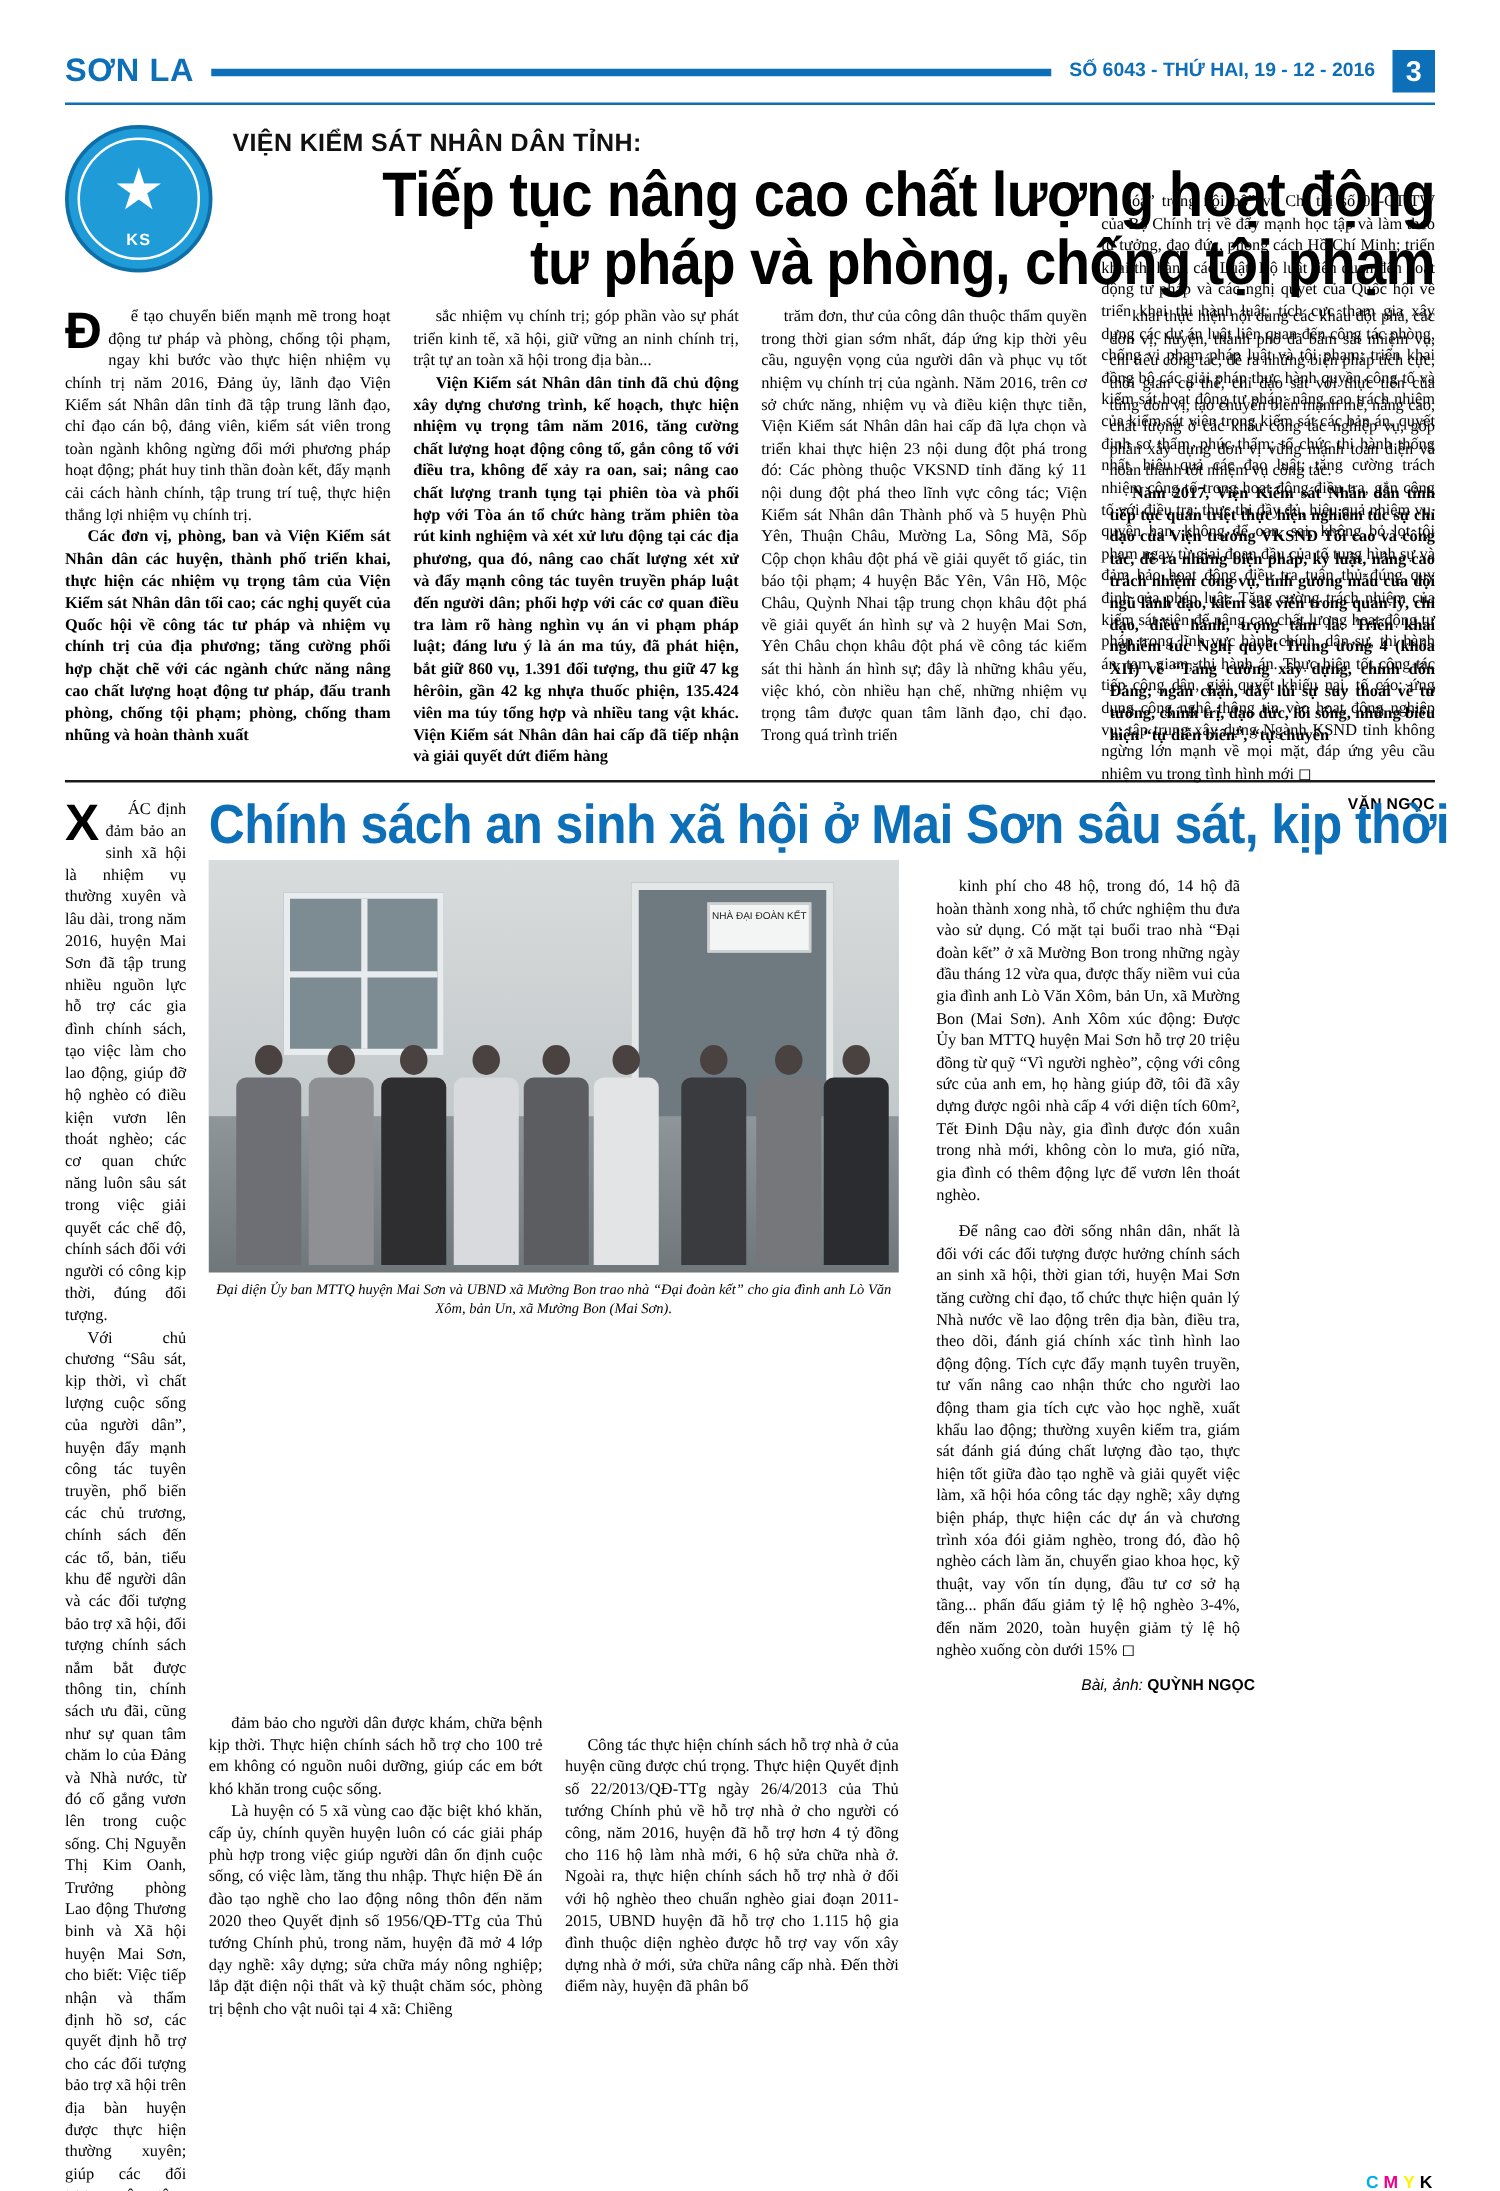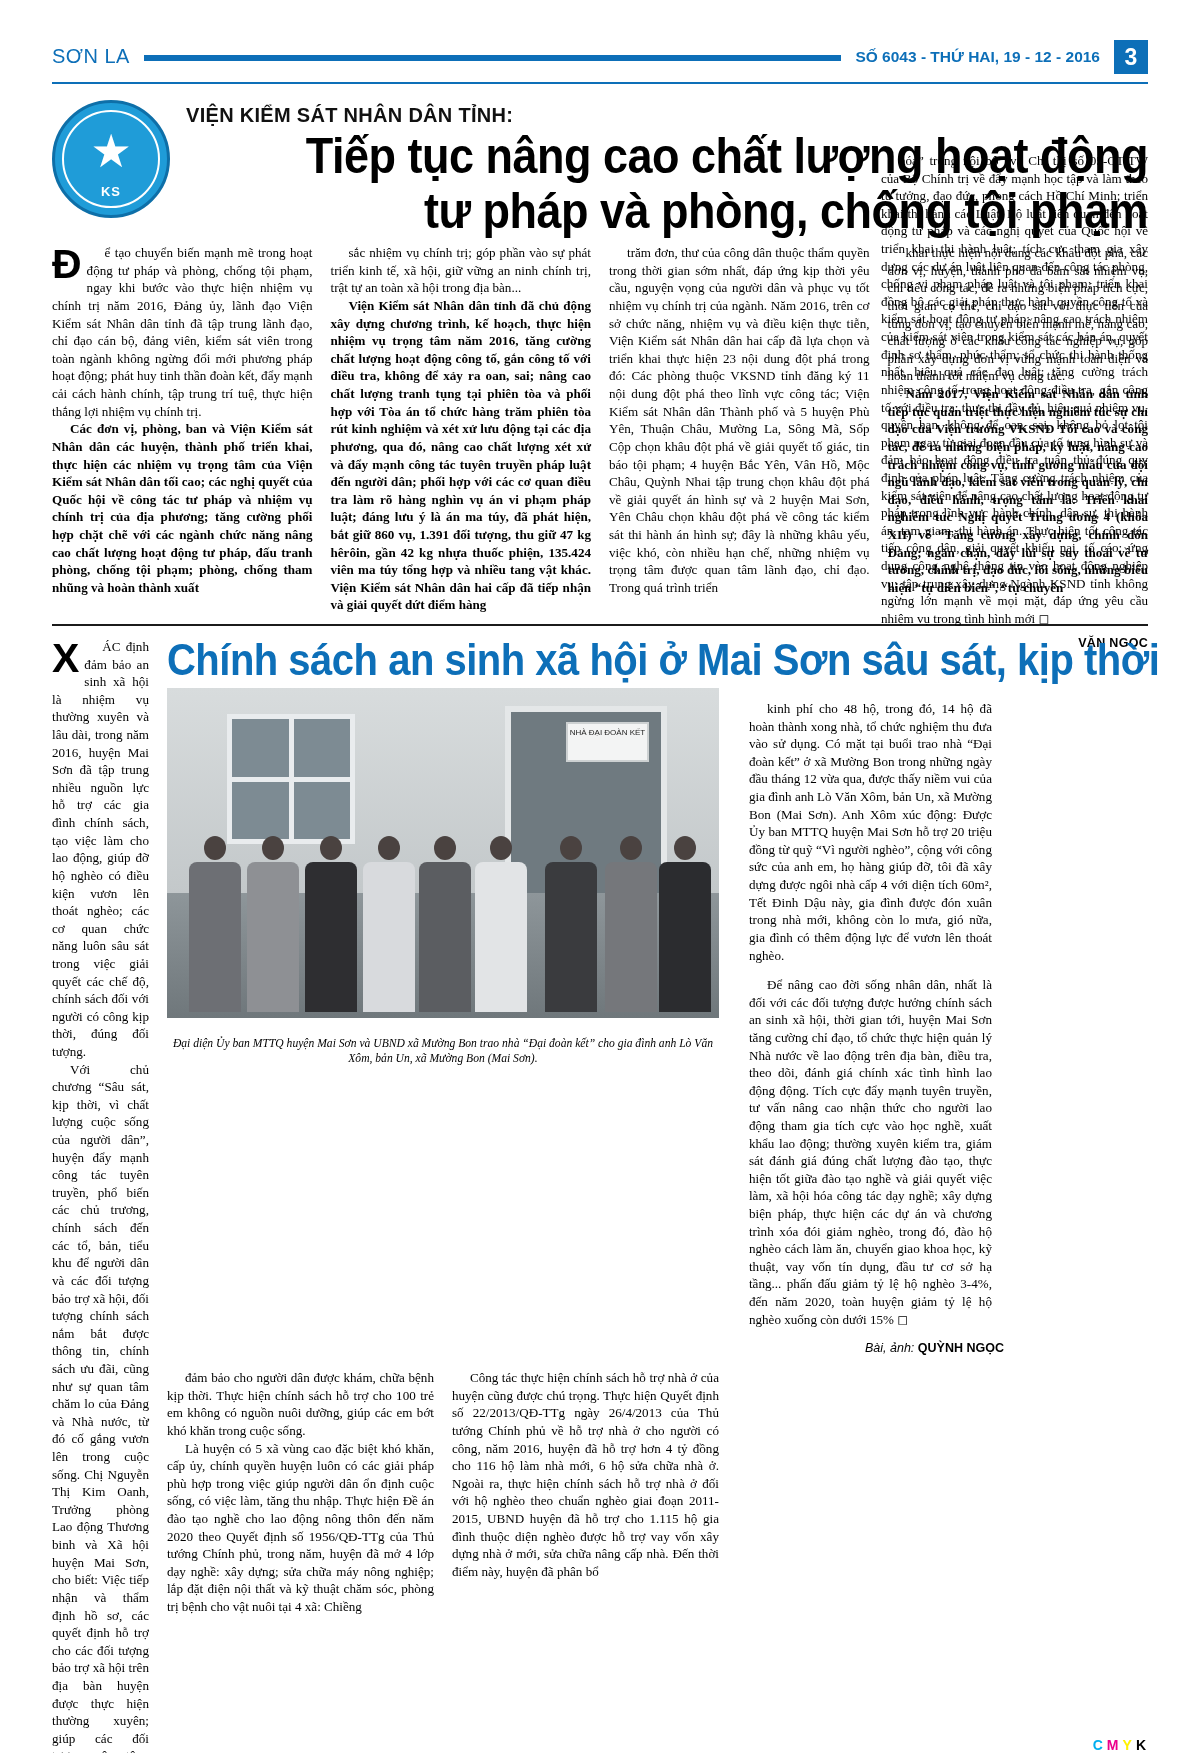--- a/index.html
+++ b/index.html
@@ -19,22 +19,22 @@
   }
 
   
   .masthead{
     display:flex;align-items:center;
     height:44px;
     position:relative;
   }
   .mast-left{
     font-family:"Liberation Sans", sans-serif;
-    font-weight:normal;
-    font-size:20px;
+    font-weight:bold;
+    font-size:26px;
     color:#0d6fb8;
     letter-spacing:.5px;
     white-space:nowrap;
     padding-right:14px;
   }
   .mast-rule{
     flex:1;
     height:6px;
     background:#0d6fb8;
     margin-top:4px;
@@ -230,25 +230,25 @@
     background:#4a4240;margin:0 auto 2px auto;
   }
   .fig .body{
     height:150px;border-radius:8px 8px 0 0;
   }
   .caption{
     font-size:11.6px;
     line-height:1.3;
     font-style:italic;
     text-align:center;
-    margin-top:18px;
+    margin-top:6px;
     width:552px;
   }
   .art2-cols{
-    display:flex;gap:18px;margin-top:12px;
+    display:flex;gap:18px;margin-top:12px;align-items:center;
   }
   .art2-cols .col{
     width:267px;font-size:13.1px;line-height:1.345;text-align:justify;
   }
   .art2-cols .col p{margin:0;text-indent:18px;}
   .art2-right-col{
     width:267px;font-size:13.1px;line-height:1.345;text-align:justify;
   }
   .art2-right-col p{margin:12px;text-indent:18px;}
   .byline2{

